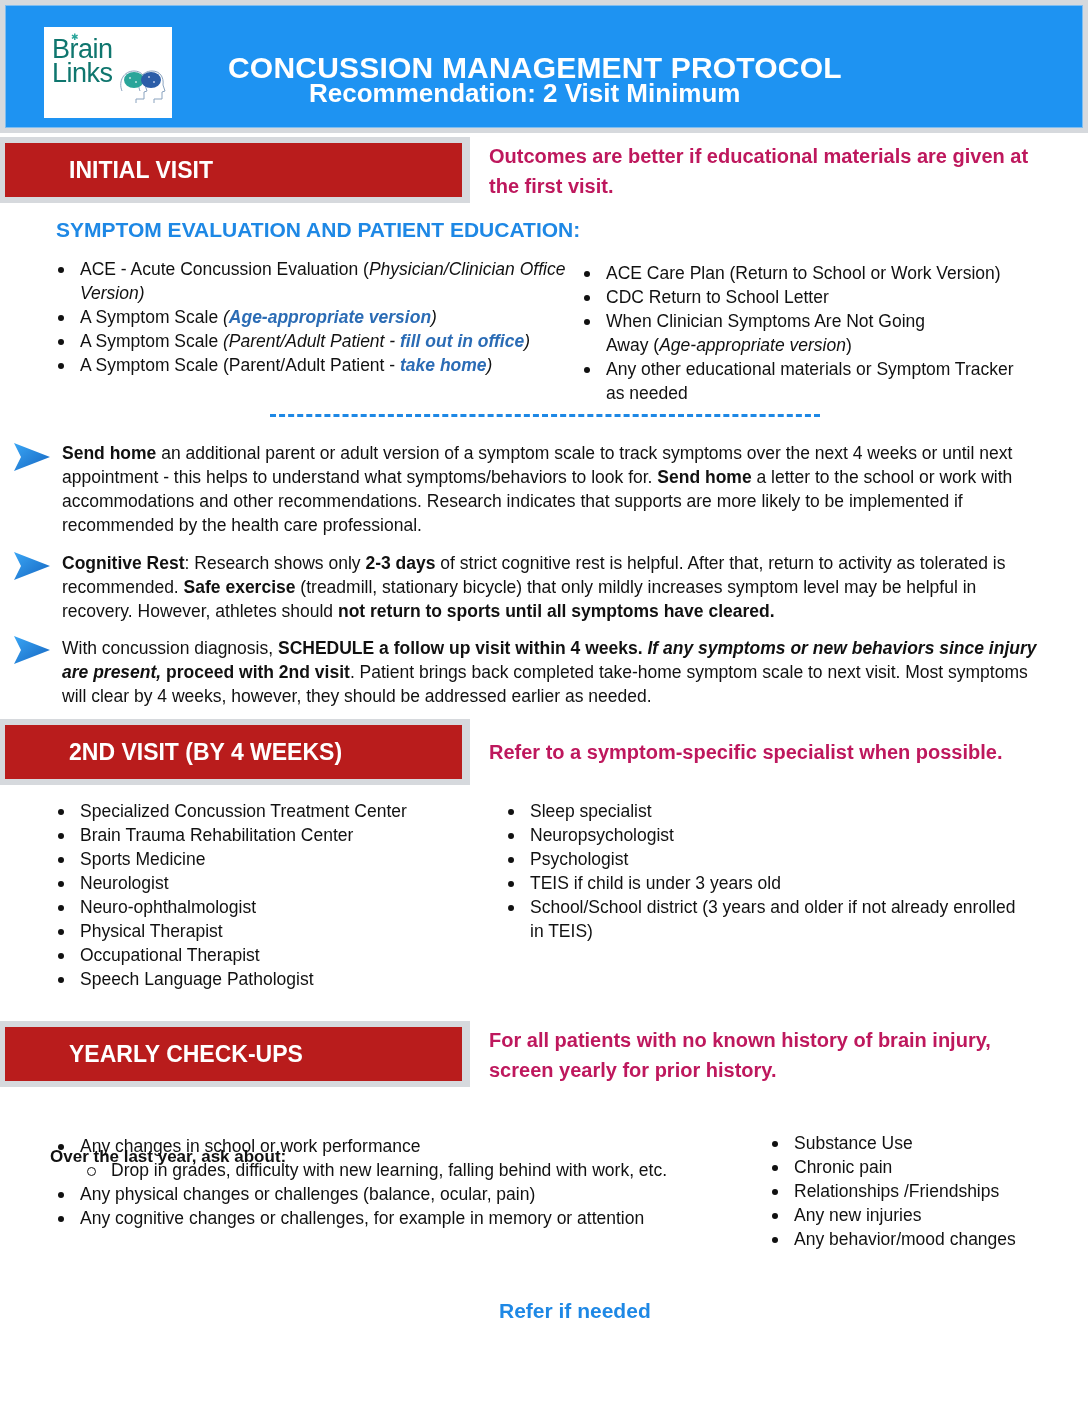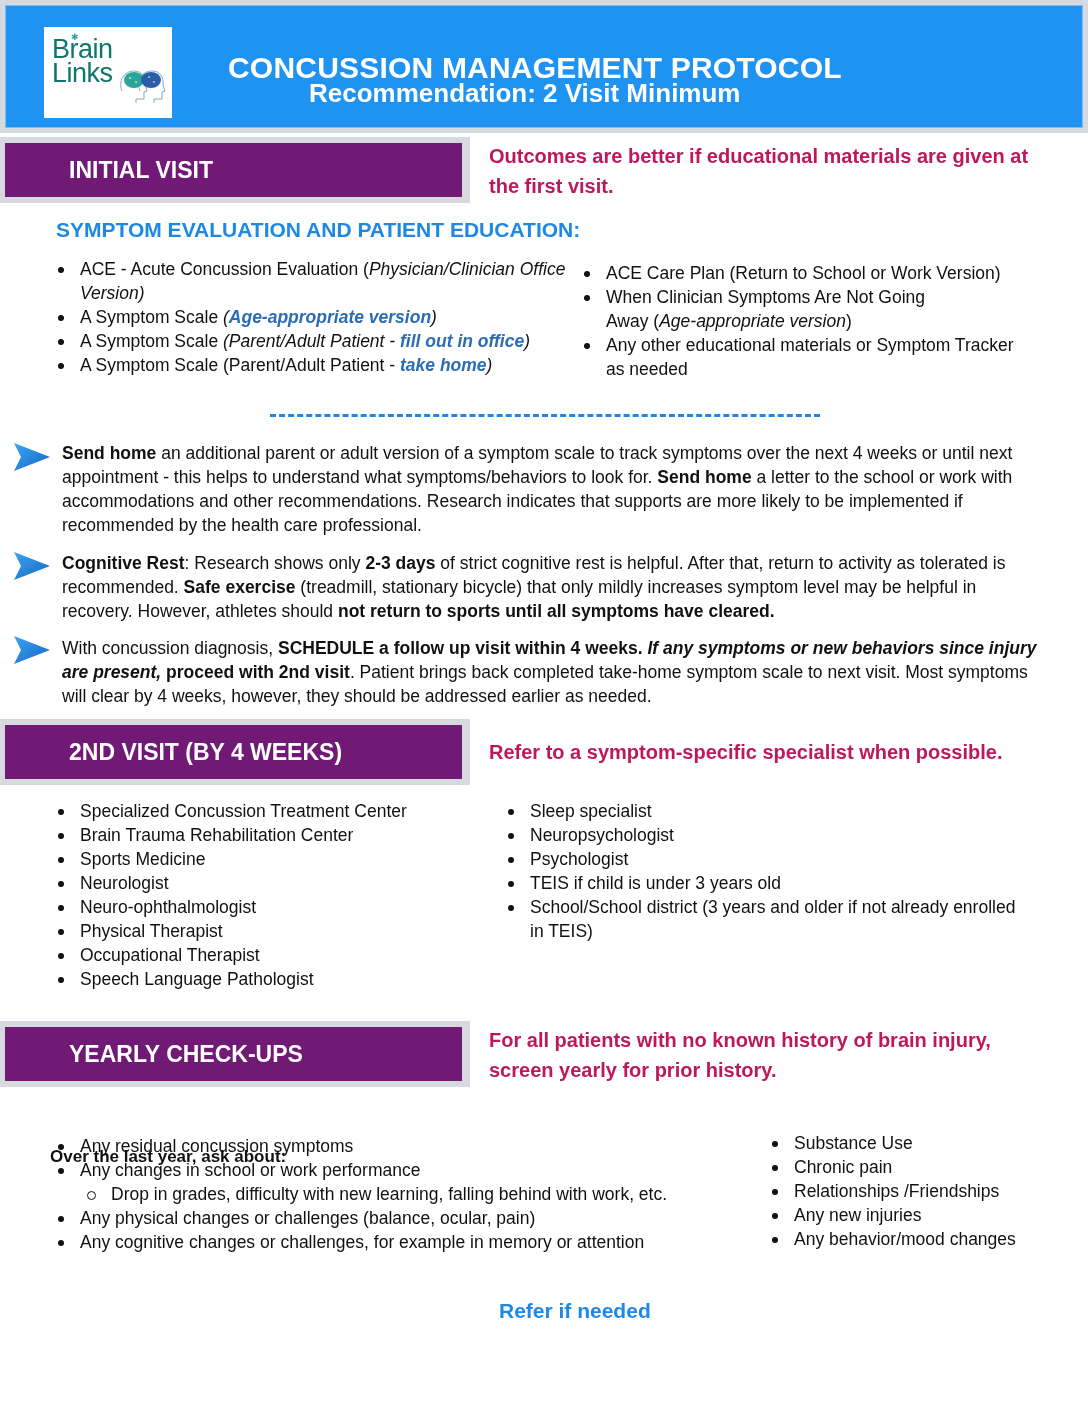--- a/index.html
+++ b/index.html
@@ -12,21 +12,21 @@
   .logo { position: absolute; left: 38px; top: 21px; width: 128px; height: 91px; background: #fff; }
   .logo-text { position: absolute; left: 8px; top: 10px; font-family: "Liberation Sans", sans-serif; color: #0f766e; font-size: 27px; line-height: 24px; letter-spacing: -0.5px; }
   .logo-text span { display: block; }
   .logo-star { position: absolute; left: 27px; top: 5px; color: #2aa59a; font-size: 9px; }
   .logo-brain { position: absolute; left: 72px; top: 38px; width: 52px; height: 40px; }
   .title { position: absolute; left: 222px; top: 29px; color: #fff; font-weight: bold; font-size: 30px; letter-spacing: 0.2px; white-space: nowrap; margin-top: 16px; }
   .subtitle { position: absolute; left: 303px; top: 72px; color: #fff; font-weight: bold; font-size: 26px; white-space: nowrap; }
 
   
   .section-box { position: absolute; left: 0; width: 470px; height: 66px; background: #d6d9dd; }
-  .section-inner { position: absolute; left: 5px; top: 6px; width: 457px; height: 54px; background: #701a75; }
+  .section-inner { position: absolute; left: 5px; top: 6px; width: 457px; height: 54px; background: #b91c1c; }
   .section-label { position: absolute; left: 64px; top: 14px; color: #fff; font-weight: bold; font-size: 23px; white-space: nowrap; }
   .section-note { position: absolute; left: 489px; color: #be185d; font-weight: bold; font-size: 20px; line-height: 30px; }
 
   .blue-heading { position: absolute; left: 56px; top: 218px; color: #1e88e5; font-weight: bold; font-size: 21px; white-space: nowrap; }
 
   ul.bl { position: absolute; list-style: none; font-size: 17.5px; line-height: 24px; color: #111; }
   ul.bl li { position: relative; padding-left: 26px; }
   ul.bl li::before { content: ""; position: absolute; left: 4px; top: 10px; width: 6px; height: 6px; border-radius: 50%; background: #111; }
   ul.bl li.sub { padding-left: 57px; }
   ul.bl li.sub::before { left: 33px; top: 9px; width: 7px; height: 7px; background: transparent; border: 1.5px solid #111; }
@@ -80,20 +80,21 @@
 
 <ul class="bl" style="left:54px; top:257px; width:520px;">
   <li><span>ACE - Acute Concussion Evaluation (</span><span class="it">Physician/Clinician Office Version)</span></li>
   <li><span>A Symptom Scale </span><span class="it">(</span><span class="bi">Age-appropriate version</span><span class="it">)</span></li>
   <li style="white-space:nowrap;"><span>A Symptom Scale </span><span class="it">(Parent/Adult Patient - </span><span class="bi">fill out in office</span><span class="it">)</span></li>
   <li><span>A Symptom Scale (Parent/Adult Patient - </span><span class="bi">take home</span><span class="it">)</span></li>
 </ul>
 
 <ul class="bl" style="left:580px; top:261px; width:470px;">
   <li>ACE Care Plan (Return to School or Work Version)</li>
+  <li>CDC Return to School Letter</li>
   <li style="width:360px;"><span>When Clinician Symptoms Are Not Going Away (</span><span class="it">Age-appropriate version</span><span>)</span></li>
   <li style="width:440px;">Any other educational materials or Symptom Tracker as needed</li>
 </ul>
 
 <div class="dashed"></div>
 
 <svg class="arrow" style="top:441px;" viewBox="0 0 40 32">
   <defs>
       <linearGradient id="ag1" x1="0" y1="0" x2="1" y2="1">
         <stop offset="0" stop-color="#3aa6f5"></stop>
@@ -149,21 +150,20 @@
 <div class="section-box" style="top:1021px;">
   <div class="section-inner">
     <div class="section-label">YEARLY CHECK-UPS</div>
   </div>
 </div>
 <div class="section-note" style="top:1025px; width:570px;">For all patients with no known history of brain injury, screen yearly for prior history.</div>
 
 <div class="ask-label">Over the last year, ask about:</div>
 
 <ul class="bl" style="left:54px; top:1134px; width:690px;">
-  <li>Any residual concussion symptoms</li>
   <li>Any changes in school or work performance</li>
   <li class="sub">Drop in grades, difficulty with new learning, falling behind with work, etc.</li>
   <li>Any physical changes or challenges (balance, ocular, pain)</li>
   <li>Any cognitive changes or challenges, for example in memory or attention</li>
 </ul>
 
 <ul class="bl" style="left:768px; top:1131px; width:300px;">
   <li>Substance Use</li>
   <li>Chronic pain</li>
   <li>Relationships /Friendships</li>

